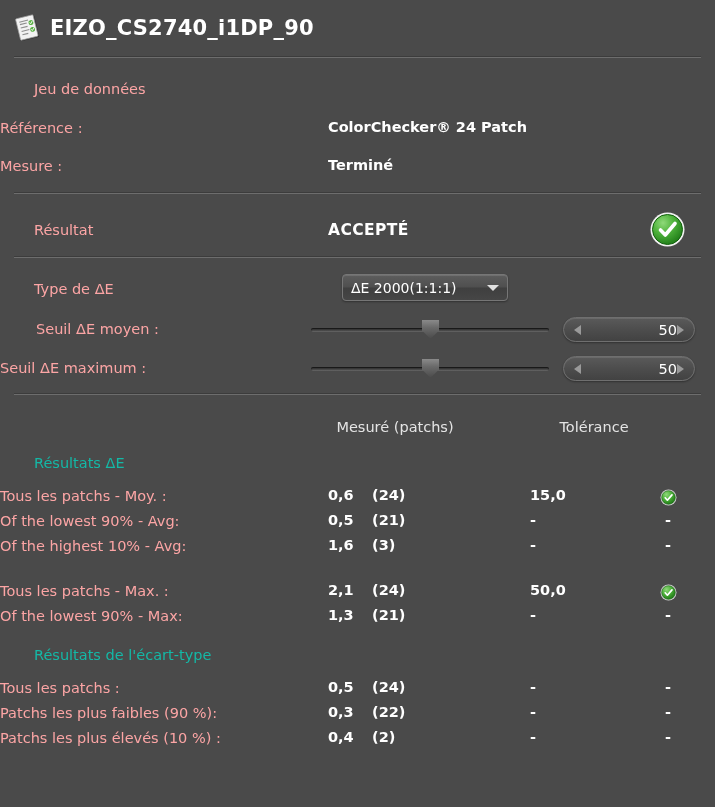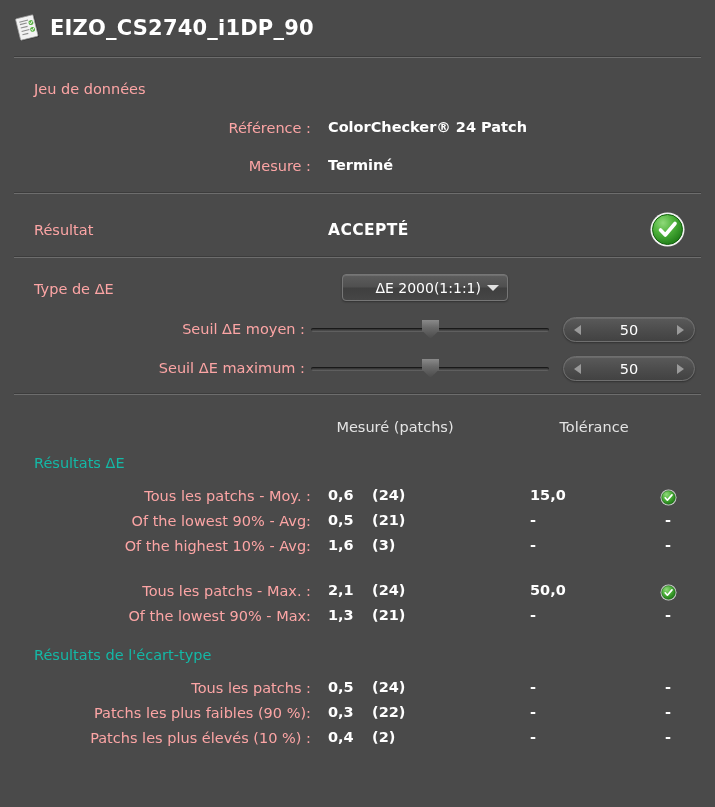--- a/index.html
+++ b/index.html
@@ -46,42 +46,41 @@
     background: linear-gradient(to bottom, #3c3c3c 0 1px, #6d6d6d 1px 2px);
   }
 
   
   .lbl {
     position: absolute;
     font-size: 14.5px;
     color: #fca5a5;
     white-space: nowrap;
   }
-  .lbl.r { text-align: right; margin-left: 8px; }
+  .lbl.r { text-align: left; }
   .val {
     position: absolute;
     font-size: 14.5px;
     font-weight: bold;
     color: #ffffff;
     white-space: nowrap;
   }
 
   
   .dropdown {
     position: absolute;
     left: 342px; top: 274px;
     width: 166px; height: 27px;
     border-radius: 4px;
     border: 1px solid #767676;
     background: linear-gradient(to bottom, #5d5d5d 0%, #4f4f4f 48%, #3f3f3f 52%, #464646 100%);
     box-shadow: inset 0 1px 0 rgba(255,255,255,0.12), 0 1px 2px rgba(0,0,0,0.35);
     display: flex; align-items: center;
     padding: 0 8px;
     cursor: pointer;
-    text-align: right;
   }
   .dropdown .dd-text {
     font-size: 14px; color: #ffffff;
     flex: 1 1 auto; white-space: nowrap;
   }
   .dd-arrow {
     width: 0; height: 0; flex: 0 0 auto;
     border-left: 6px solid transparent;
     border-right: 6px solid transparent;
     border-top: 6px solid #e0e0e0;
@@ -125,21 +124,21 @@
   .spin-arrow-l, .spin-arrow-r {
     width: 0; height: 0;
     border-top: 5px solid transparent;
     border-bottom: 5px solid transparent;
     cursor: pointer;
   }
   .spin-arrow-l { border-right: 7px solid #9a9a9a; }
   .spin-arrow-r { border-left: 7px solid #9a9a9a; }
   .spin-val {
     font-size: 14.5px; color: #ffffff;
-    flex: 1 1 auto; text-align: center;
+    flex: 1 1 auto; text-align: right;
   }
 
   
   .badge-lg { position: absolute; width: 37px; height: 37px; }
   .badge-sm { position: absolute; width: 17px; height: 17px; }
   .badge-lg svg, .badge-sm svg { display: block; width: 100%; height: 100%; }
 
   .colhead {
     position: absolute;
     font-size: 14.5px; color: #e4e4e4;
@@ -212,21 +211,21 @@
 
   <div class="sep" style="top:256px"></div>
 
   <div class="lbl" style="left:34px; top:281px;">Type de ΔE</div>
 
   <div class="dropdown">
     <span class="dd-text">ΔE 2000(1:1:1)</span>
     <span class="dd-arrow"></span>
   </div>
 
-  <div class="lbl r" style="left:0px; top:321px; width:297px;">Seuil ΔE moyen :</div>
+  <div class="lbl r" style="left:0px; top:321px; width:297px;padding-left:36px;">Seuil ΔE moyen :</div>
   <div class="slider" style="top:319px;">
     <div class="track"></div>
     <div class="thumb" id="thumb-mean" style="left: 119px;"></div>
   </div>
   <div class="spinner" style="top:317px;">
     <span class="spin-arrow-l"></span>
     <span class="spin-val">50</span>
     <span class="spin-arrow-r"></span>
   </div>
 

